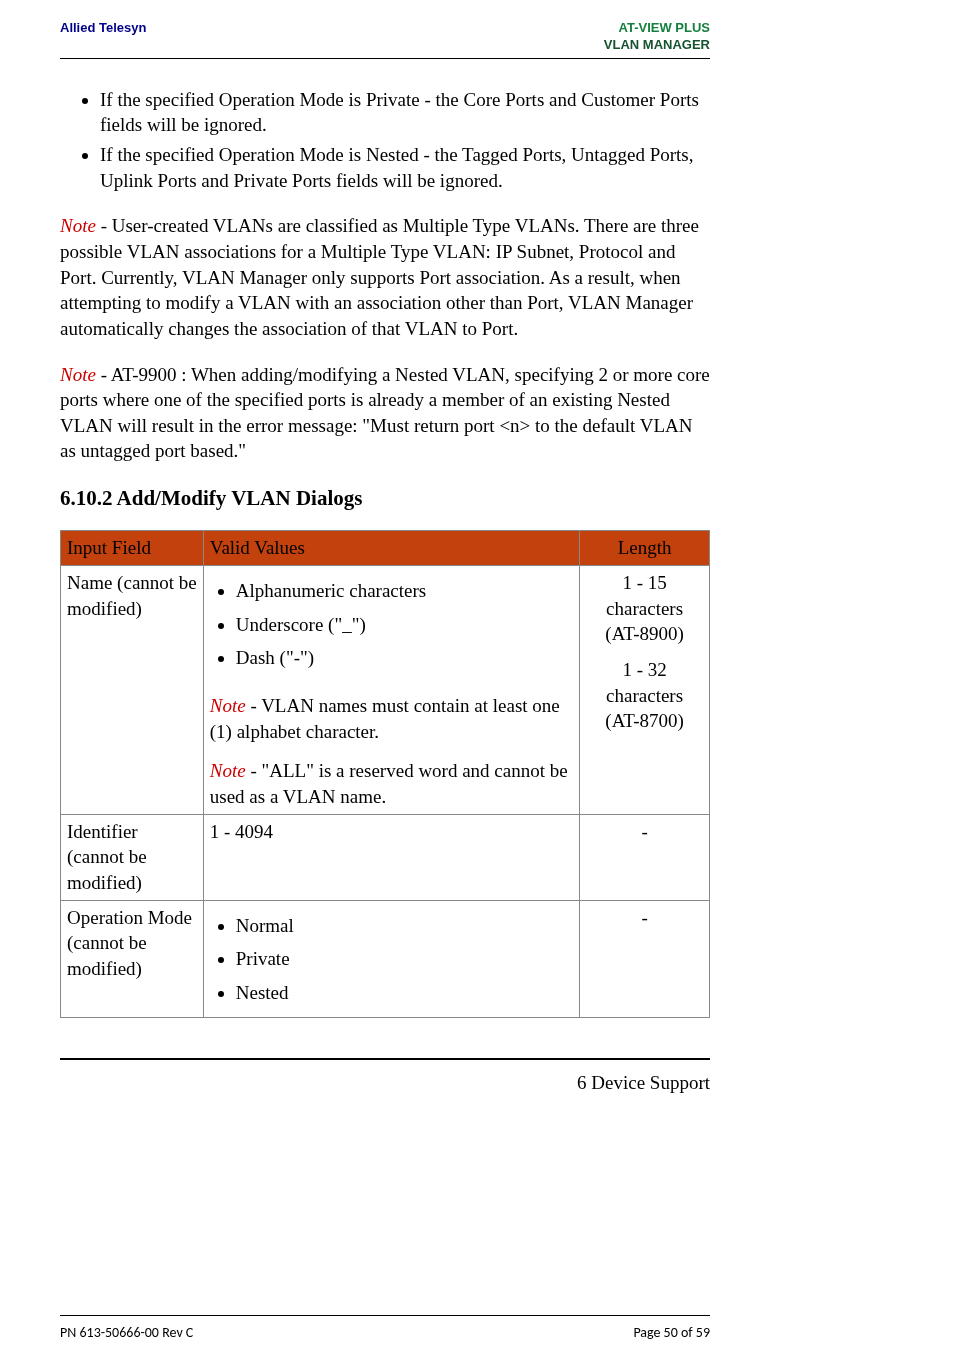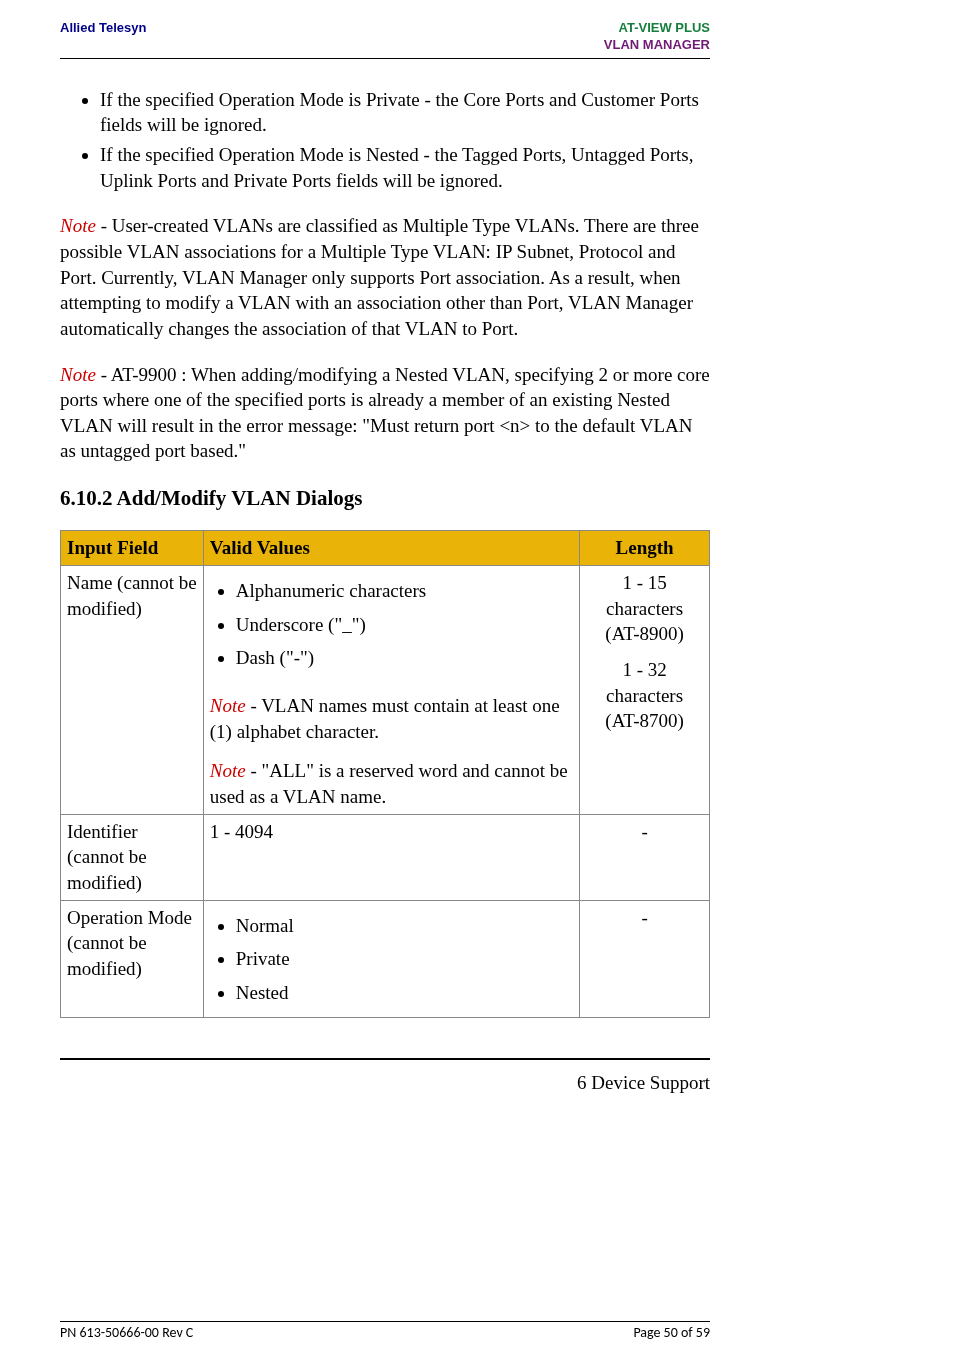--- a/index.html
+++ b/index.html
@@ -29,21 +29,21 @@
     margin-bottom: 28px;
   }
   .header-left {
     color: #00008b;
   }
   .header-right {
     text-align: right;
     line-height: 1.3;
   }
   .header-right .l1 { color: #15803d; }
-  .header-right .l2 { color: #701a75; }
+  .header-right .l2 { color: #14532d; }
   .body {
     font-size: 19px;
     line-height: 1.35;
   }
   ul.bullets {
     margin: 0 0 20px 40px;
     padding: 0;
   }
   ul.bullets li {
     margin-bottom: 4px;
@@ -66,22 +66,22 @@
     font-size: 19px;
     margin-bottom: 40px;
   }
   table.data th, table.data td {
     border: 1px solid #888;
     padding: 4px 6px;
     vertical-align: top;
     text-align: left;
   }
   table.data th {
-    background: #eab308;
-    font-weight: bold;
+    background: #c2410c;
+    font-weight: normal;
   }
   table.data th.center, table.data td.center {
     text-align: center;
   }
   table.data td .cell-inner {
     line-height: 1.35;
   }
   .cell-bullets {
     margin: 0;
     padding-left: 18px;
@@ -106,21 +106,21 @@
   .footer {
     position: absolute;
     bottom: 10px;
     left: 60px;
     right: 60px;
     border-top: 1px solid #000;
     display: flex;
     justify-content: space-between;
     font-family: Calibri, Arial, sans-serif;
     font-size: 14px;
-    padding-top: 2px;
+    padding-top: 8px;
   }
 </style>
 </head>
 <body>
 
 <div class="page">
 
   <div class="header-row">
     <div class="header-left">Allied Telesyn</div>
     <div class="header-right">

